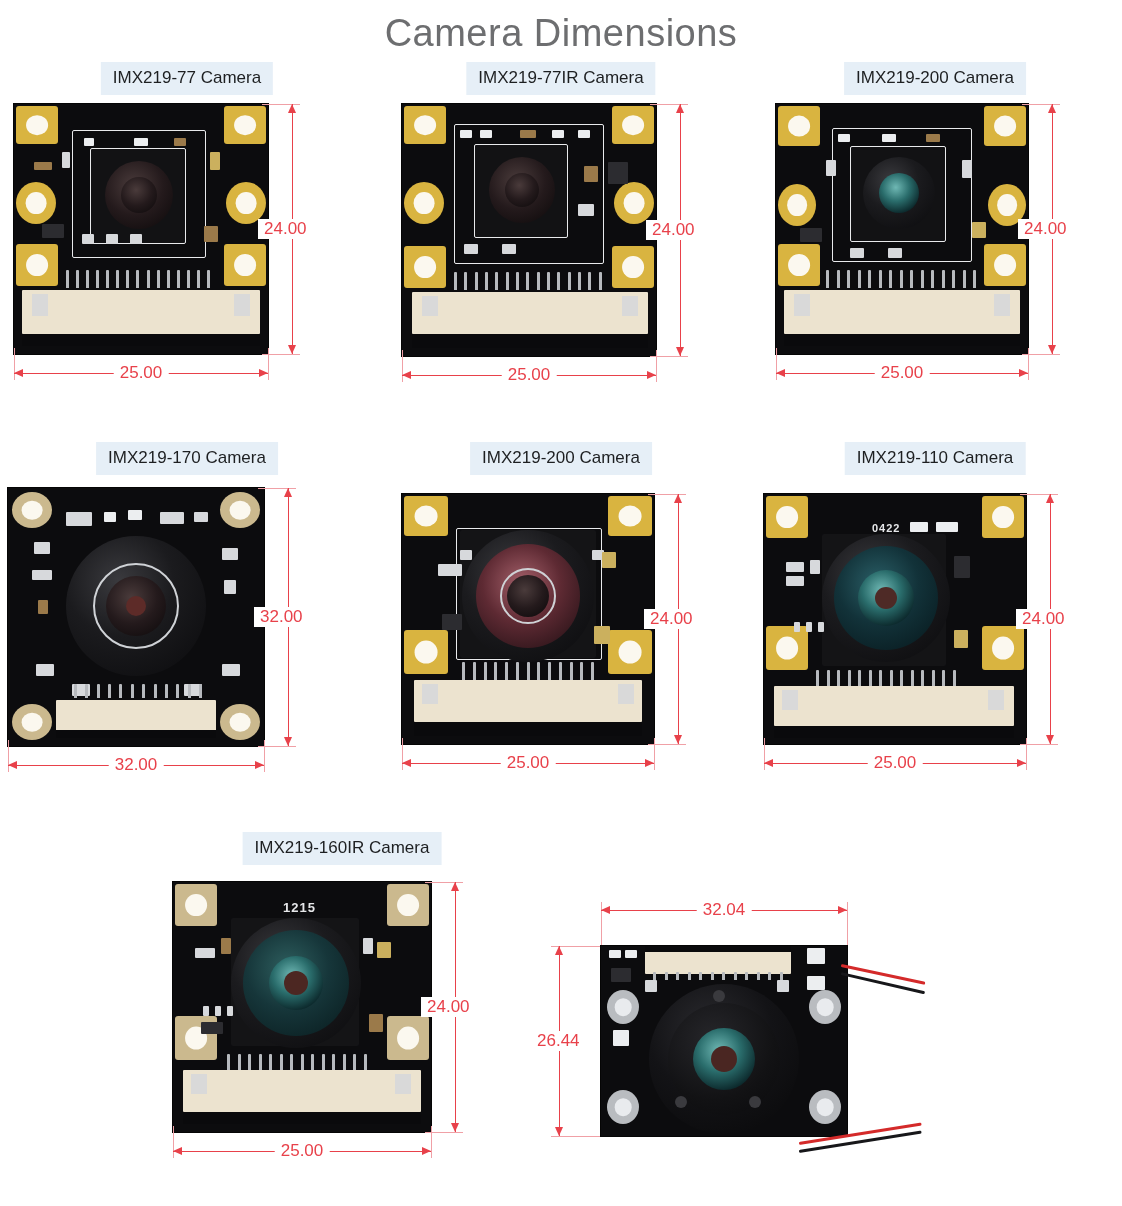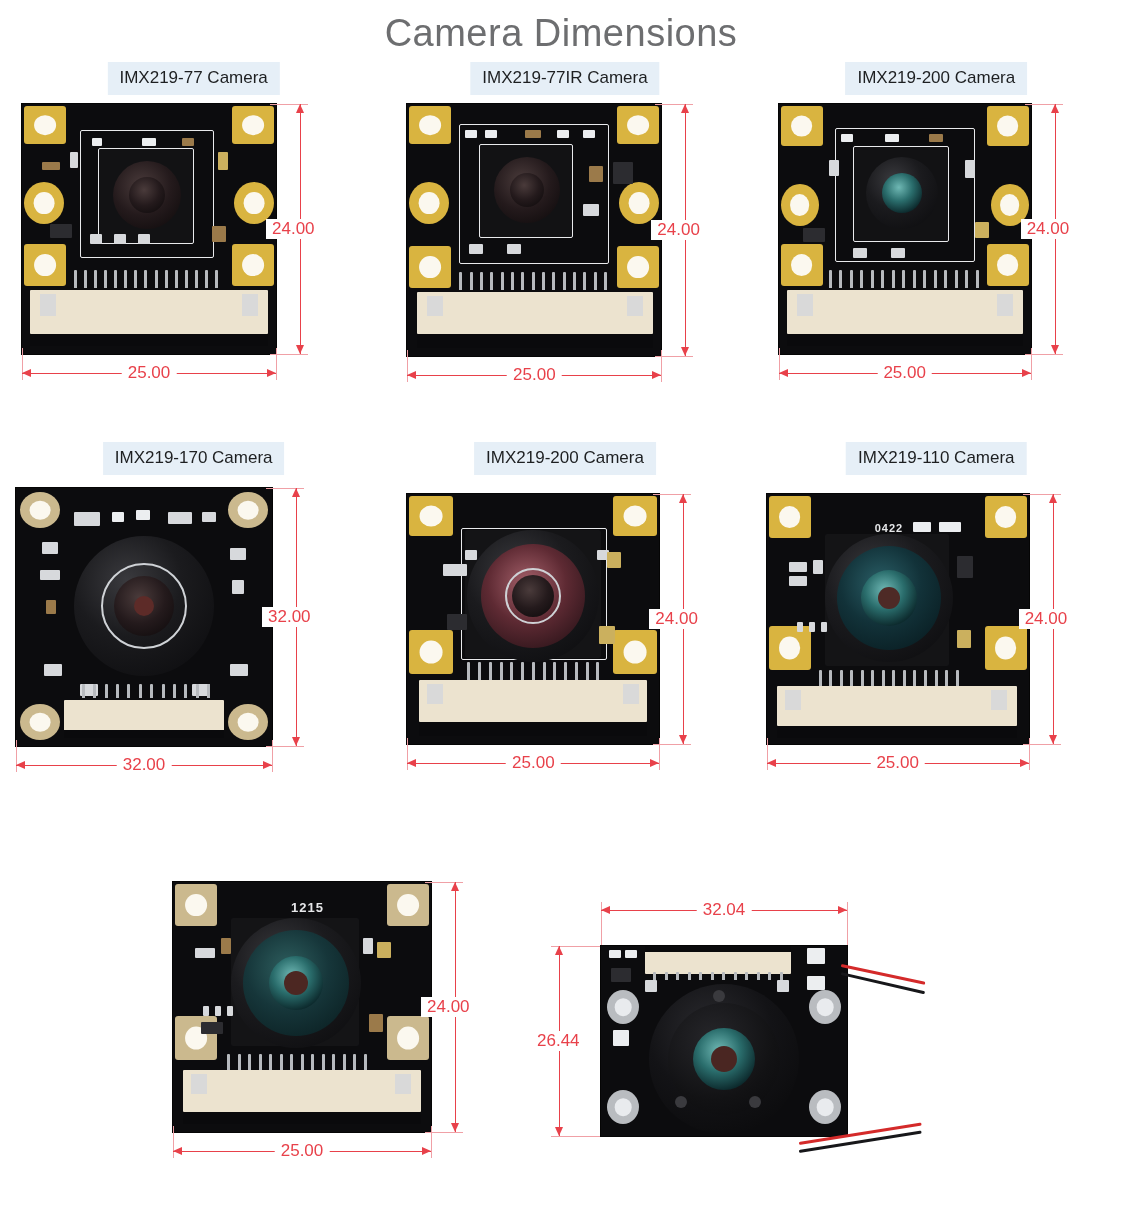--- a/index.html
+++ b/index.html
@@ -27,21 +27,20 @@
   }
 
   
   .grid {
     position: relative;
     width: 1122px;
   }
   .row {
     display: flex;
     width: 1122px;
-    padding-left: 8px;
   }
   .row-3 { justify-content: flex-start; padding-left: 155px; }
 
   .cell {
     position: relative;
     width: 374px;
     height: 380px;
   }
   .cell.tall { height: 390px; }
 
@@ -648,29 +647,30 @@
         <div class="arrow left" style="left:16px; top:289px;"></div>
         <div class="arrow right" style="left:269px; top:289px;"></div>
         <div class="dim-text h" style="left:147px; top:283px;">25.00</div>
       </div>
     </div>
   </div>
 
   <div class="row row-3">
 
     <div class="cell tall">
+      <div class="caption">IMX219-160IR Camera</div>
       <div class="board-area">
 
         <div class="pcb" style="left:18px; top:22px; width:258px; height:250px;">
           <div class="pad pale" style="left:2px; top:2px; width:42px; height:42px;"></div>
           <div class="pad pale" style="right:2px; top:2px; width:42px; height:42px;"></div>
           <div class="pad pale" style="left:2px; top:134px; width:42px; height:44px;"></div>
           <div class="pad pale" style="right:2px; top:134px; width:42px; height:44px;"></div>
 
-          <div class="silktext" style="left:110px; top:18px; font-size:13px;margin-left:8px;">1215</div>
+          <div class="silktext" style="left:110px; top:18px; font-size:13px;">1215</div>
 
           <div class="sensor-plain" style="left:58px; top:36px; width:128px; height:128px;"></div>
           <div class="lens" style="left:58px; top:36px; width:130px; height:130px;">
             <div class="lens-inner" style="width:106px; height:106px; background:radial-gradient(circle at 42% 36%, #2e5e5e 0%, #16363a 45%, #081a1c 100%);"></div>
             <div class="lens-inner lens-teal" style="width:54px; height:54px;"></div>
             <div class="lens-inner" style="width:24px; height:24px; background:#4c2722;"></div>
           </div>
 
           <div class="smd" style="left:22px; top:66px; width:20px; height:10px;"></div>
           <div class="smd tan" style="left:48px; top:56px; width:10px; height:16px;"></div>

